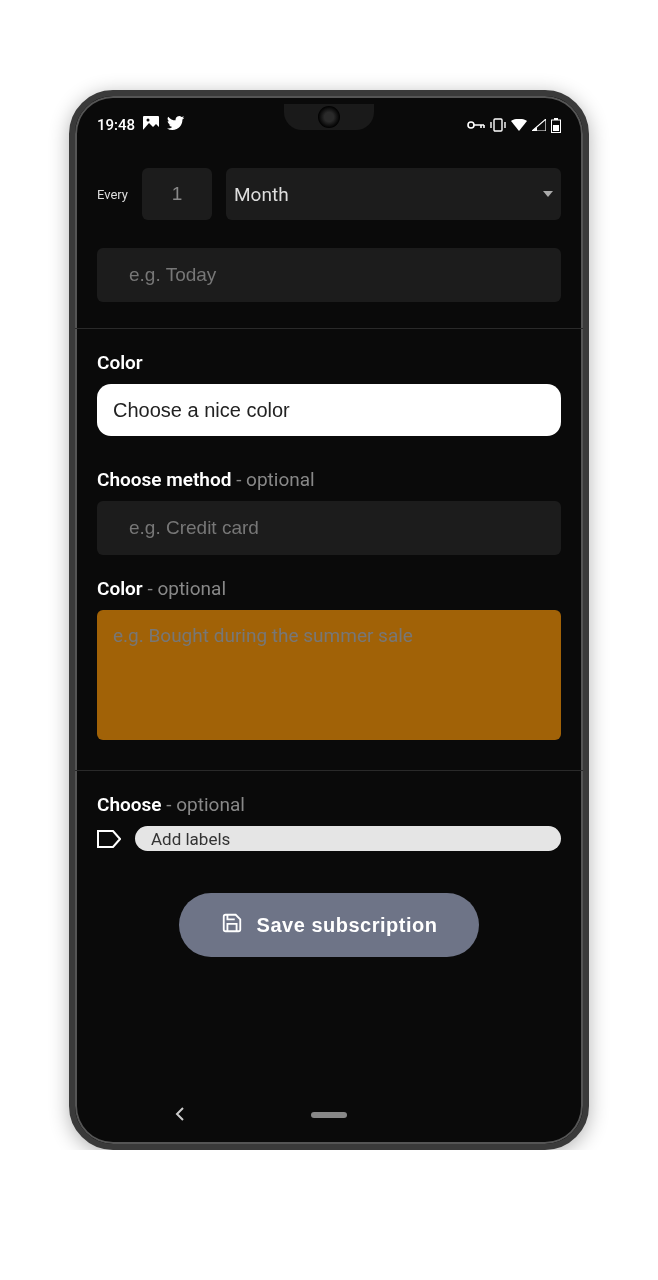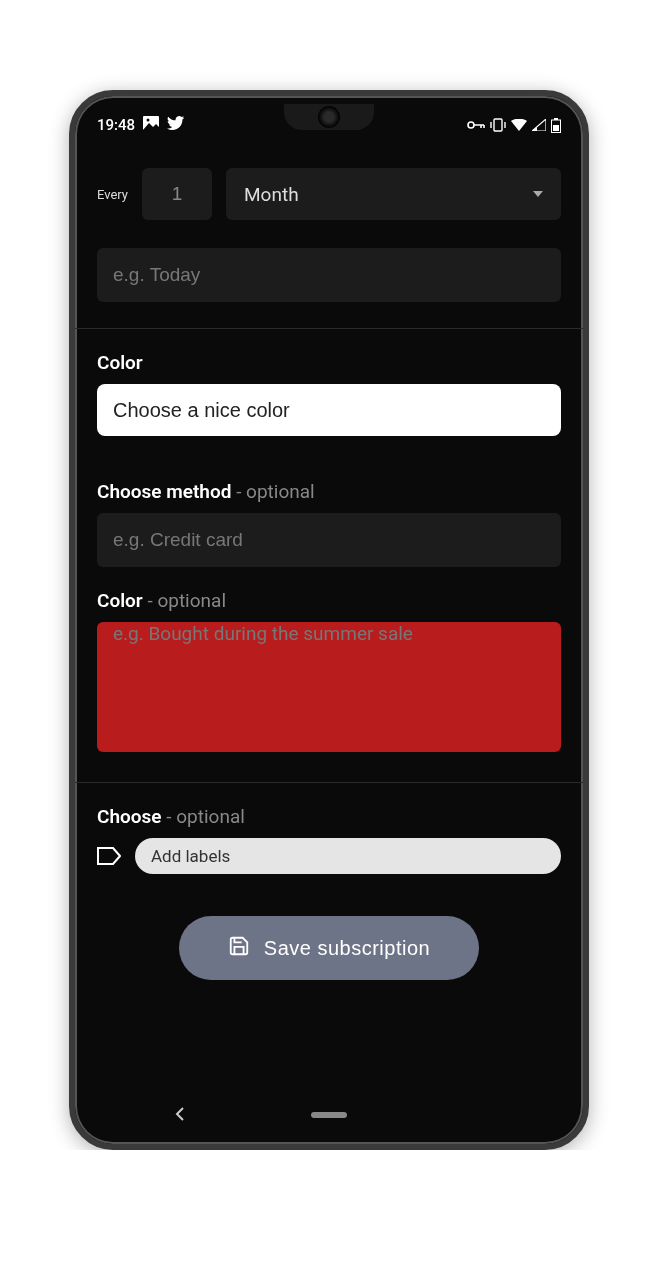--- a/index.html
+++ b/index.html
@@ -81,21 +81,21 @@
     font-size: 19px;
   }
   .every-select {
     flex: 1;
     height: 52px;
     background: #1c1c1c;
     border-radius: 6px;
     display: flex;
     align-items: center;
     justify-content: space-between;
-    padding: 0 18px;
+    padding: 0 8px;
     font-size: 19px;
     color: #ddd;
     cursor: pointer;
   }
   .chevron-down {
     width: 0; height: 0;
     border-left: 5px solid transparent;
     border-right: 5px solid transparent;
     border-top: 6px solid #aaa;
   }
@@ -108,70 +108,70 @@
   .field-label .optional {
     font-weight: 400;
     color: #888;
   }
   .text-input {
     width: 100%;
     height: 54px;
     background: #1c1c1c;
     border: none;
     border-radius: 6px;
-    padding: 0 16px;
+    padding: 0 32px;
     font-size: 19px;
     color: #ddd;
     margin-bottom: 22px;
   }
   .text-input::placeholder { color: #777; }
   .divider {
     height: 1px;
     background: #2a2a2a;
     margin: 4px -22px 22px -22px;
   }
   .color-button {
     width: 100%;
     height: 52px;
     background: #fff;
     border: none;
-    border-radius: 8px;
+    border-radius: 14px;
     padding: 0 16px;
     font-size: 20px;
     color: #222;
     text-align: left;
-    margin-bottom: 44px;
+    margin-bottom: 32px;
     cursor: pointer;
   }
   .textarea-input {
     width: 100%;
     height: 130px;
-    background: #b91c1c;
+    background: #a16207;
     border: none;
     border-radius: 6px;
-    padding: 0 16px;
+    padding: 14px 16px;
     font-size: 19px;
     color: #ddd;
     font-family: inherit;
     resize: none;
     margin-bottom: 22px;
   }
   .textarea-input::placeholder { color: #777; }
   .labels-row {
     display: flex;
     align-items: center;
     gap: 14px;
     margin-bottom: 42px;
   }
   .tag-icon {
     display: inline-flex;
   }
   .labels-pill {
     flex: 1;
-    height: 36px;
+    height: 25px;
     background: #e5e5e5;
     border-radius: 18px;
     display: flex;
     align-items: center;
     padding: 12px 16px;
     font-size: 17px;
     color: #333;
     cursor: pointer;
   }
   .save-btn {
@@ -179,21 +179,21 @@
     align-items: center;
     justify-content: center;
     gap: 14px;
     width: 300px;
     height: 64px;
     background: #6e7487;
     border: none;
     border-radius: 32px;
     margin: 0 auto;
     font-size: 20px;
-    font-weight: 400;
+    font-weight: 700;
     color: #fff;
     letter-spacing: 0.5px;
     cursor: pointer;
   }
   .nav-bar {
     position: absolute;
     bottom: 0;
     left: 0; right: 0;
     height: 58px;
     display: flex;

